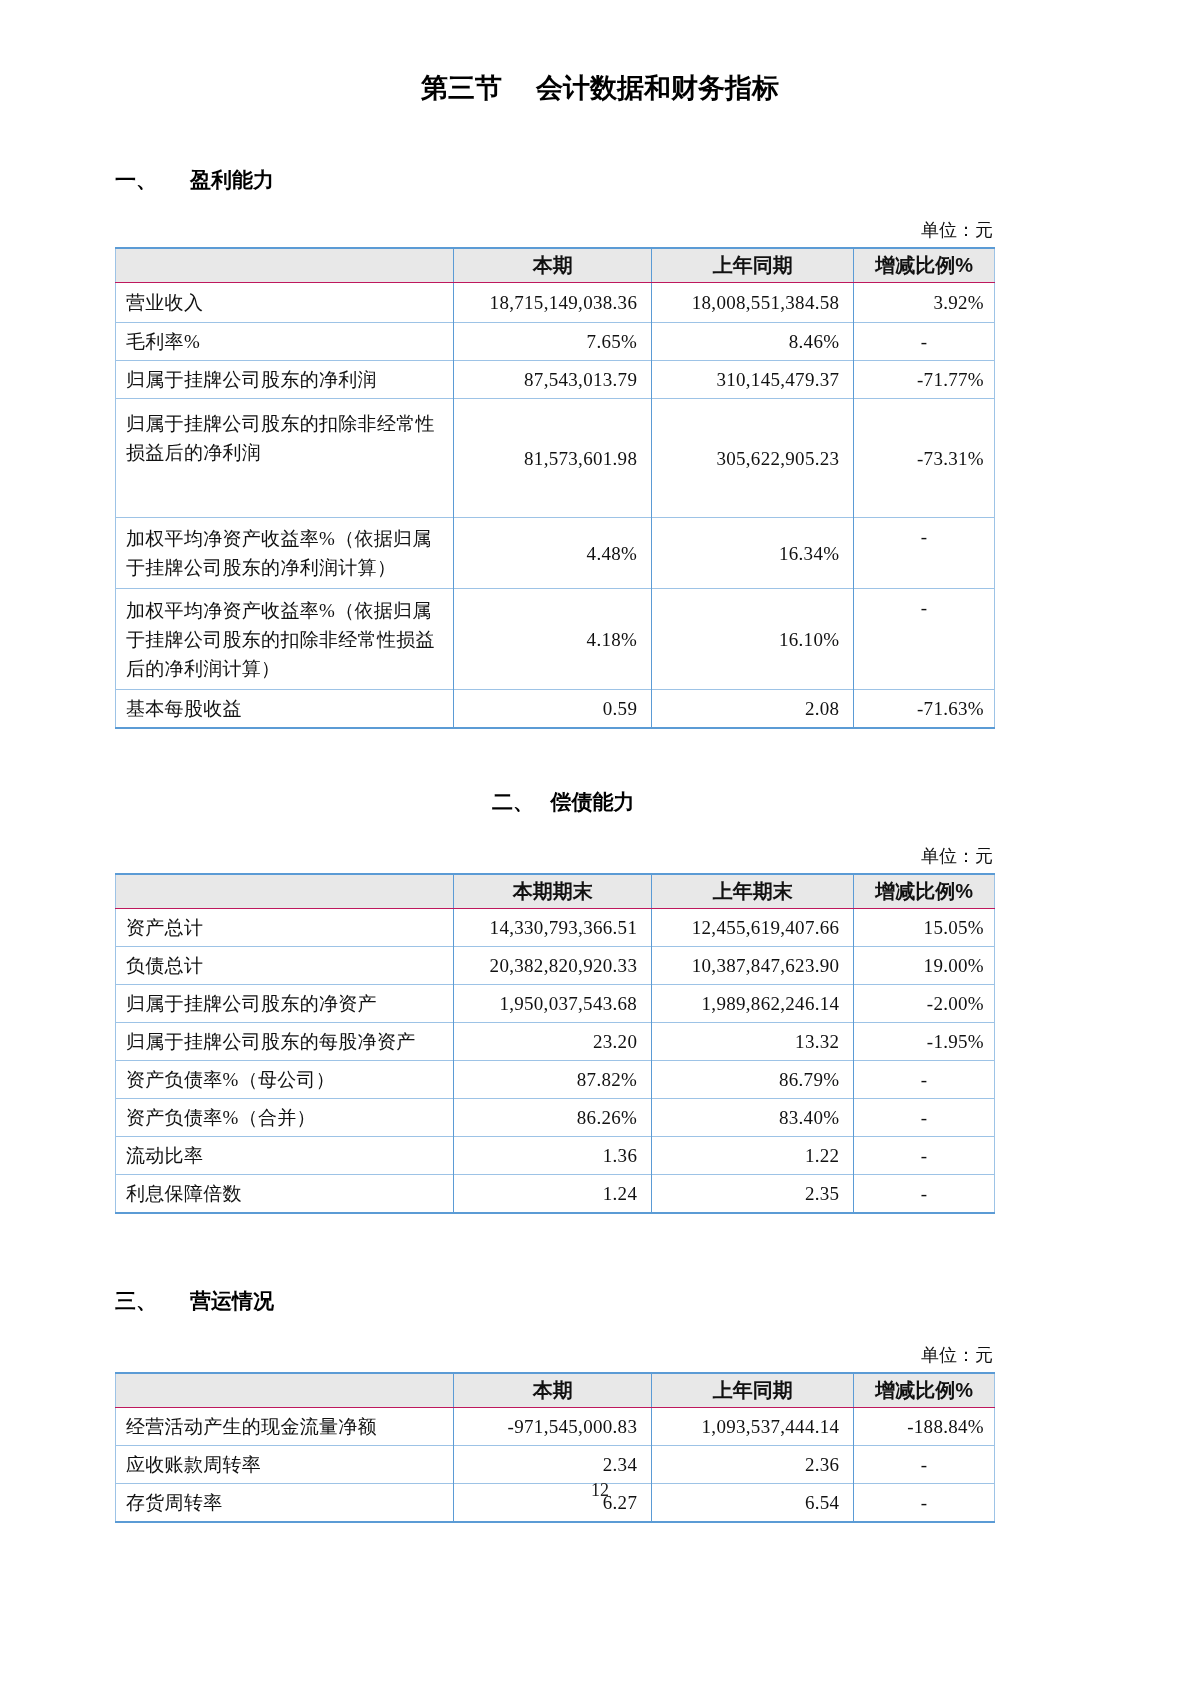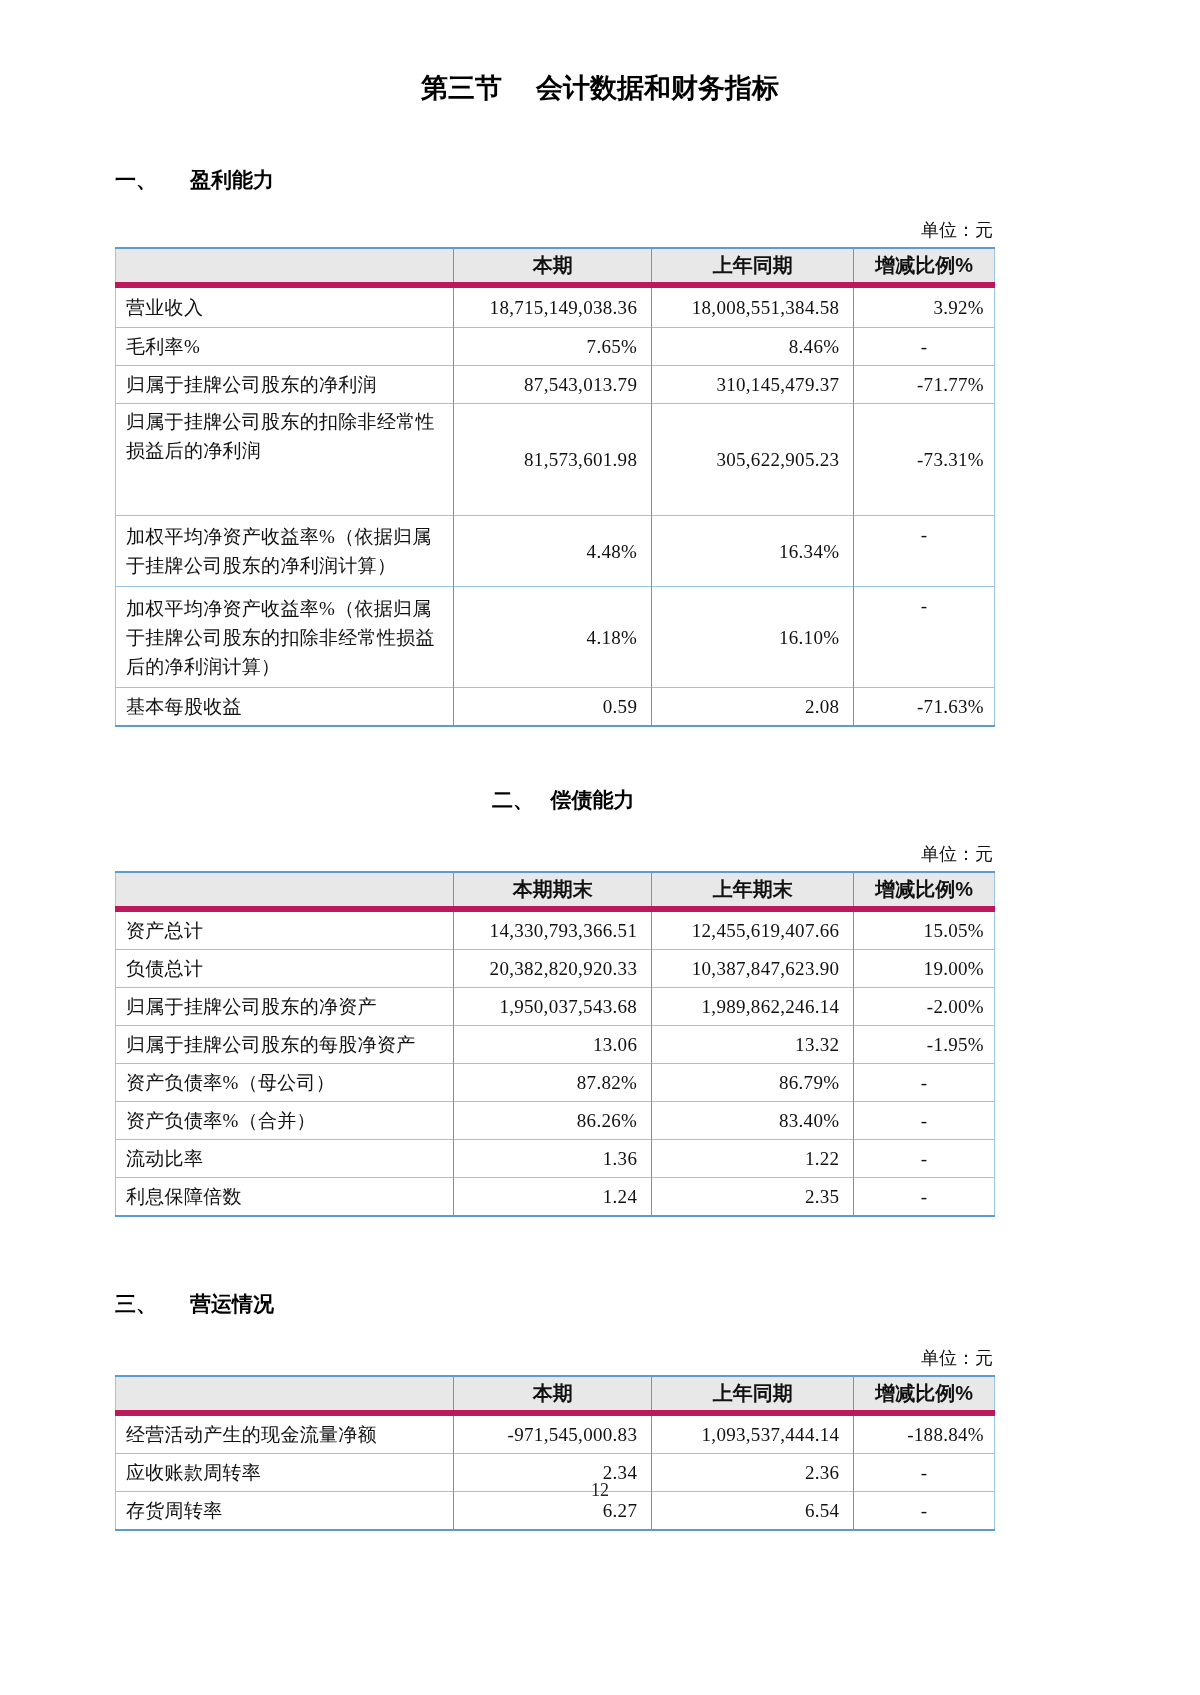--- a/index.html
+++ b/index.html
@@ -66,21 +66,21 @@
   table.fin col.c2{width:23%;}
   table.fin col.c3{width:16%;}
   table.fin th{
     background:#e8e8e8;
     font-family:"Liberation Sans","DejaVu Sans",sans-serif;
     font-weight:bold;
     font-size:20px;
     text-align:center;
     height:33px;
     border-left:1px solid #5b9bd5;
-    border-bottom:6px solid #be185d;
+    border-bottom:1px solid #be185d;
     padding:0;
   }
   table.fin th:first-child{border-left:none;}
   table.fin td{
     height:33px;
     border-left:1px solid #5b9bd5;
     border-top:1px solid #9dc3e6;
     vertical-align:middle;
     padding:2px 0;
     line-height:29px;
@@ -88,21 +88,21 @@
   }
   table.fin td:first-child{border-left:none;}
   table.fin td.c-label{text-align:left;padding-left:10px;padding-right:8px;}
   table.fin td.c-num{text-align:right;padding-right:14px;}
   table.fin td.c-chg{text-align:right;padding-right:10px;}
   table.fin td.dash{text-align:center;padding-right:0;}
 
   
   table[data-table="0"] tbody tr:nth-child(1) td{height:35px;}
   table[data-table="0"] tbody tr:nth-child(4) td{height:106px;}
-  table[data-table="0"] tbody tr:nth-child(4) td.c-label{vertical-align:top;padding-top:3px;}
+  table[data-table="0"] tbody tr:nth-child(4) td.c-label{vertical-align:top;padding-top:10px;}
   table[data-table="0"] tbody tr:nth-child(5) td{height:64px;}
   table[data-table="0"] tbody tr:nth-child(5) td.c-chg{vertical-align:top;padding-top:4px;}
   table[data-table="0"] tbody tr:nth-child(6) td{height:94px;}
   table[data-table="0"] tbody tr:nth-child(6) td.c-chg{vertical-align:top;padding-top:4px;}
 
   
   .page-number{
     position:absolute;
     top:1480px;left:0;
     width:1200px;
@@ -220,21 +220,21 @@
             <td class="c-chg">19.00%</td>
           </tr>
           <tr>
             <td class="c-label">归属于挂牌公司股东的净资产</td>
             <td class="c-num">1,950,037,543.68</td>
             <td class="c-num">1,989,862,246.14</td>
             <td class="c-chg">-2.00%</td>
           </tr>
           <tr>
             <td class="c-label">归属于挂牌公司股东的每股净资产</td>
-            <td class="c-num">13.06</td>
+            <td class="c-num">23.20</td>
             <td class="c-num">13.32</td>
             <td class="c-chg">-1.95%</td>
           </tr>
           <tr>
             <td class="c-label">资产负债率%（母公司）</td>
             <td class="c-num">87.82%</td>
             <td class="c-num">86.79%</td>
             <td class="c-chg dash">-</td>
           </tr>
           <tr>

